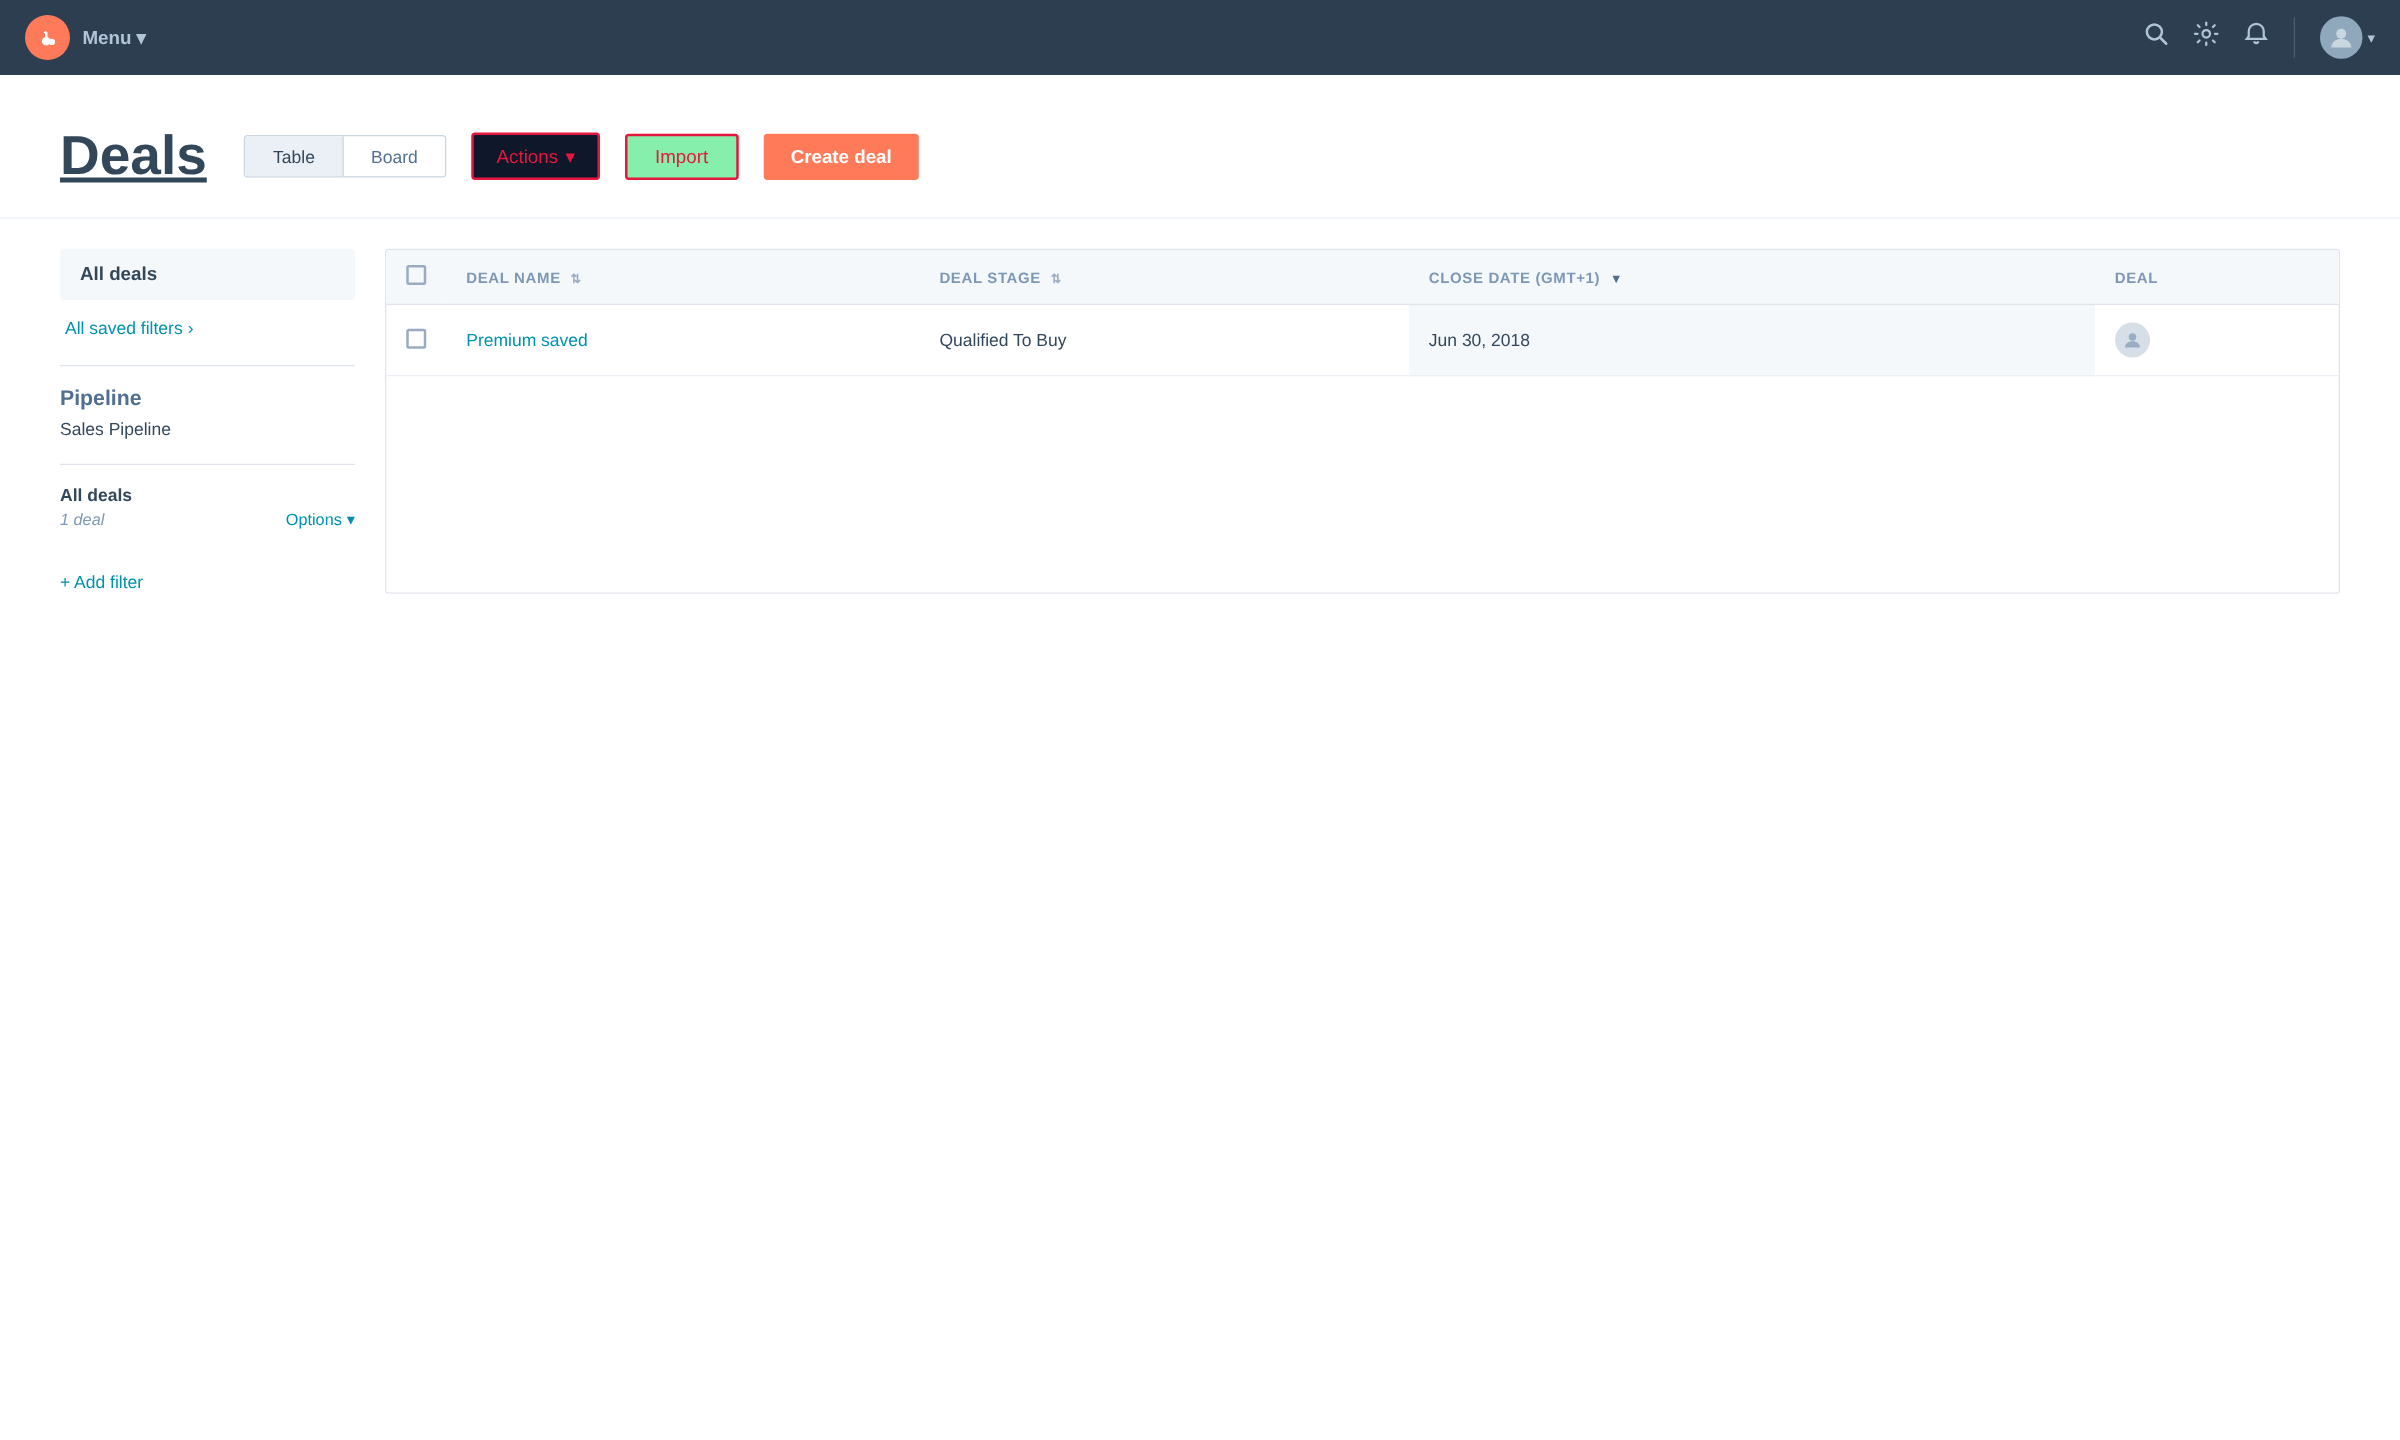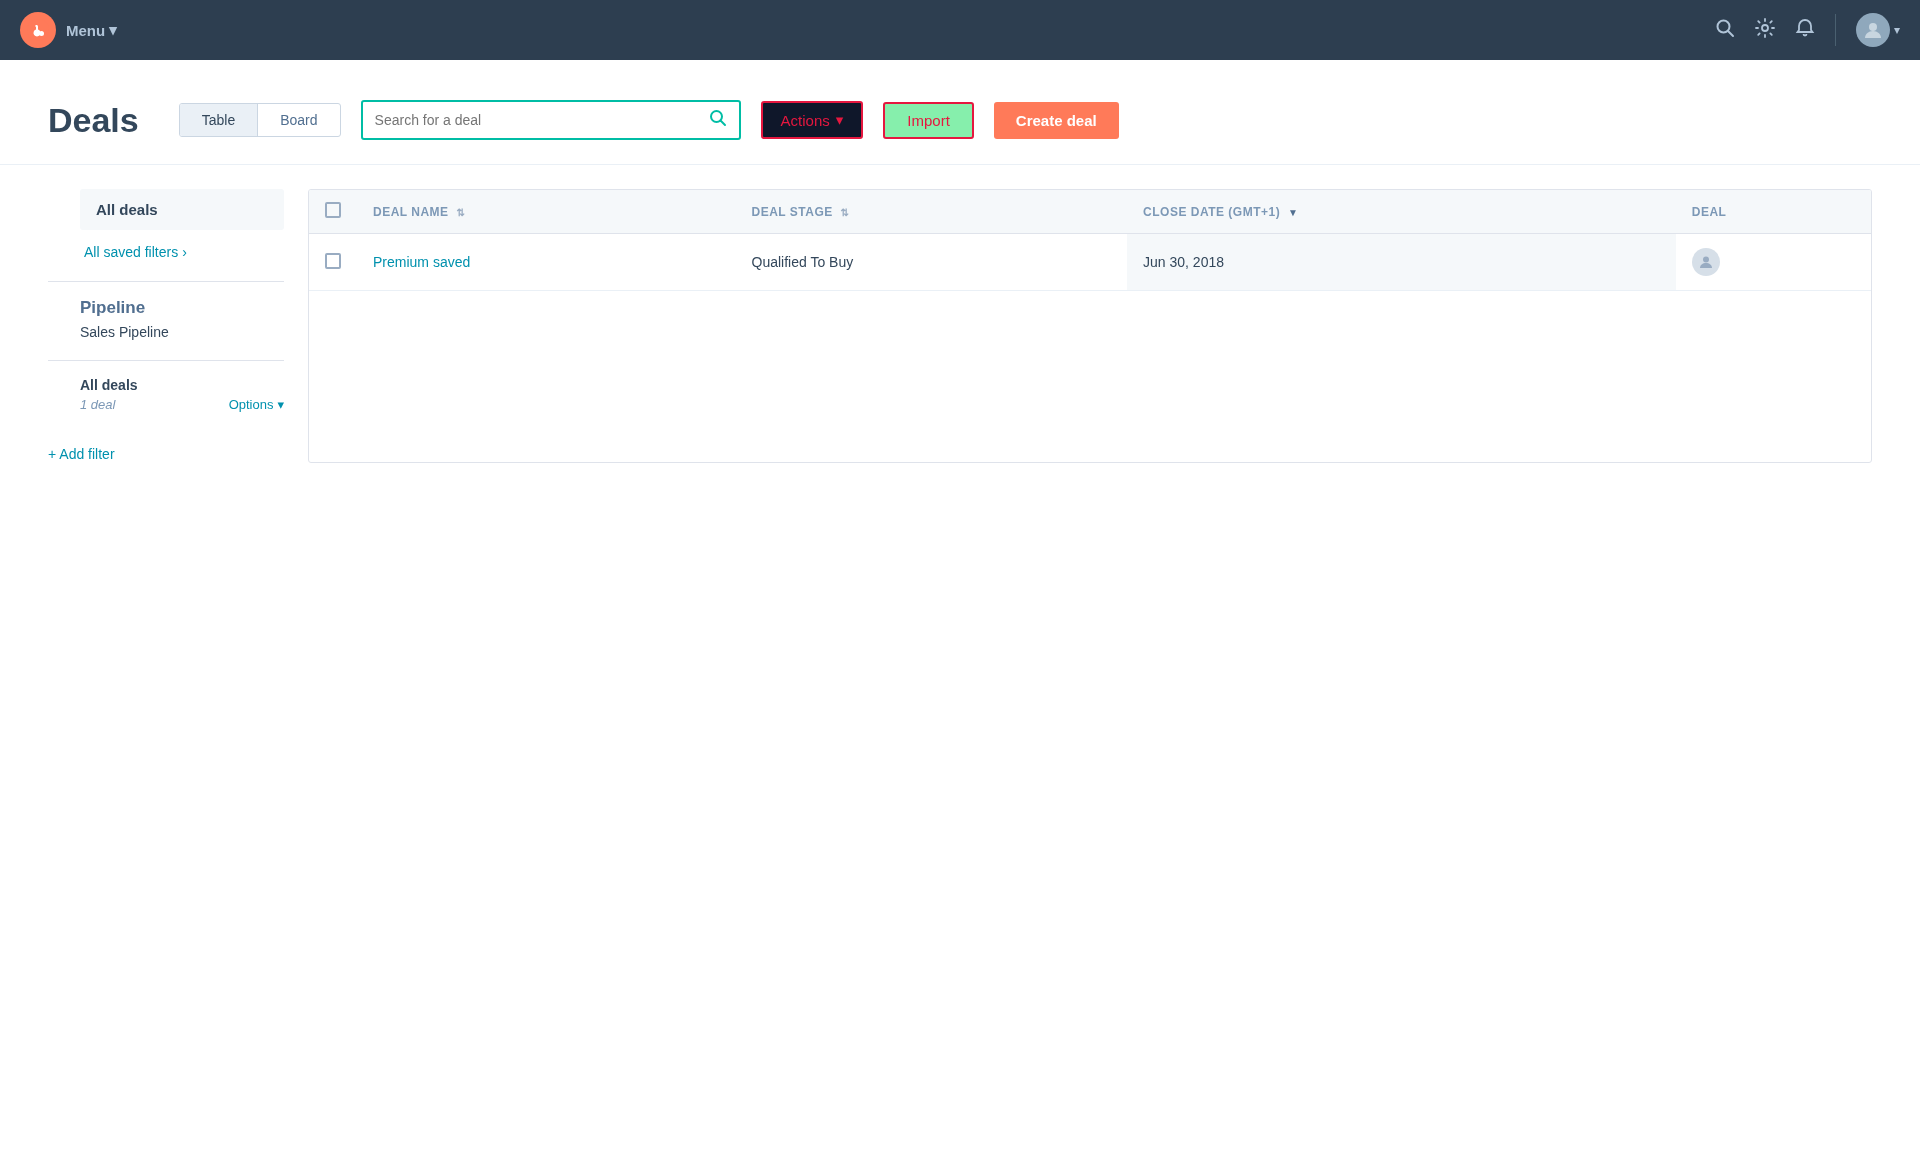--- a/index.html
+++ b/index.html
@@ -45,21 +45,21 @@
     .avatar-btn { display: flex; align-items: center; gap: 4px; background: none; border: none; cursor: pointer; }
     .caret { color: #b0c4d8; font-size: 12px; }
 
     
     .page { padding: 40px 48px 0 48px; }
 
     
     .page-header {
       display: flex; align-items: center; gap: 20px; margin-bottom: 24px;
     }
-    .page-title { font-size: 34px; font-weight: 600; color: #33475b; margin-right: 20px; }
+    .page-title { font-size: 44px; font-weight: 600; color: #33475b; margin-right: 10px; text-decoration: underline; }
 
     
     .view-toggle { display: flex; border: 1px solid #cbd6e2; border-radius: 3px; overflow: hidden; }
     .view-btn {
       padding: 8px 22px;
       background: none; border: none; cursor: pointer;
       font-size: 14px; color: #516f90;
       border-right: 1px solid #cbd6e2;
     }
     .view-btn:last-child { border-right: none; }
@@ -105,21 +105,21 @@
     }
 
     
     .h-divider { border: none; border-top: 1px solid #eaf0f6; margin: 0 -48px 0 -48px; }
 
     
     .main-layout { display: flex; gap: 0; padding-top: 24px; }
 
     
     .sidebar { width: 260px; flex-shrink: 0; padding-right: 24px; }
-    .sidebar-section { margin-bottom: 20px; margin-left: 32px; }
+    .sidebar-section { margin-bottom: 20px; }
     .all-deals-filter {
       display: block; padding: 12px 16px;
       background: #f5f8fa; border-radius: 3px;
       font-size: 15px; font-weight: 600; color: #33475b;
       cursor: pointer;
     }
     .saved-filters-link {
       display: inline-flex; align-items: center; gap: 4px;
       color: #0091ae; font-size: 14px; text-decoration: none;
       margin-top: 14px; margin-left: 4px; cursor: pointer;
@@ -225,29 +225,20 @@
 <div class="page">
 
   <div class="page-header">
     <h1 class="page-title">Deals</h1>
 
     <div class="view-toggle">
       <button class="view-btn active">Table</button>
       <button class="view-btn">Board</button>
     </div>
 
-    <div class="search-box">
-      <input class="search-input" type="text" placeholder="Search for a deal" style="">
-      <span class="search-icon">
-        <svg width="18" height="18" viewBox="0 0 18 18" fill="none">
-          <circle cx="7.5" cy="7.5" r="5.5" stroke="#00bda5" stroke-width="2"></circle>
-          <line x1="11.5" y1="11.5" x2="16" y2="16" stroke="#00bda5" stroke-width="2" stroke-linecap="round"></line>
-        </svg>
-      </span>
-    </div>
 
     <button class="actions-btn">
       <span>Actions</span>
       <span>▾</span>
     </button>
 
     <button class="import-btn">Import</button>
 
     <button class="create-deal-btn">Create deal</button>
   </div>

